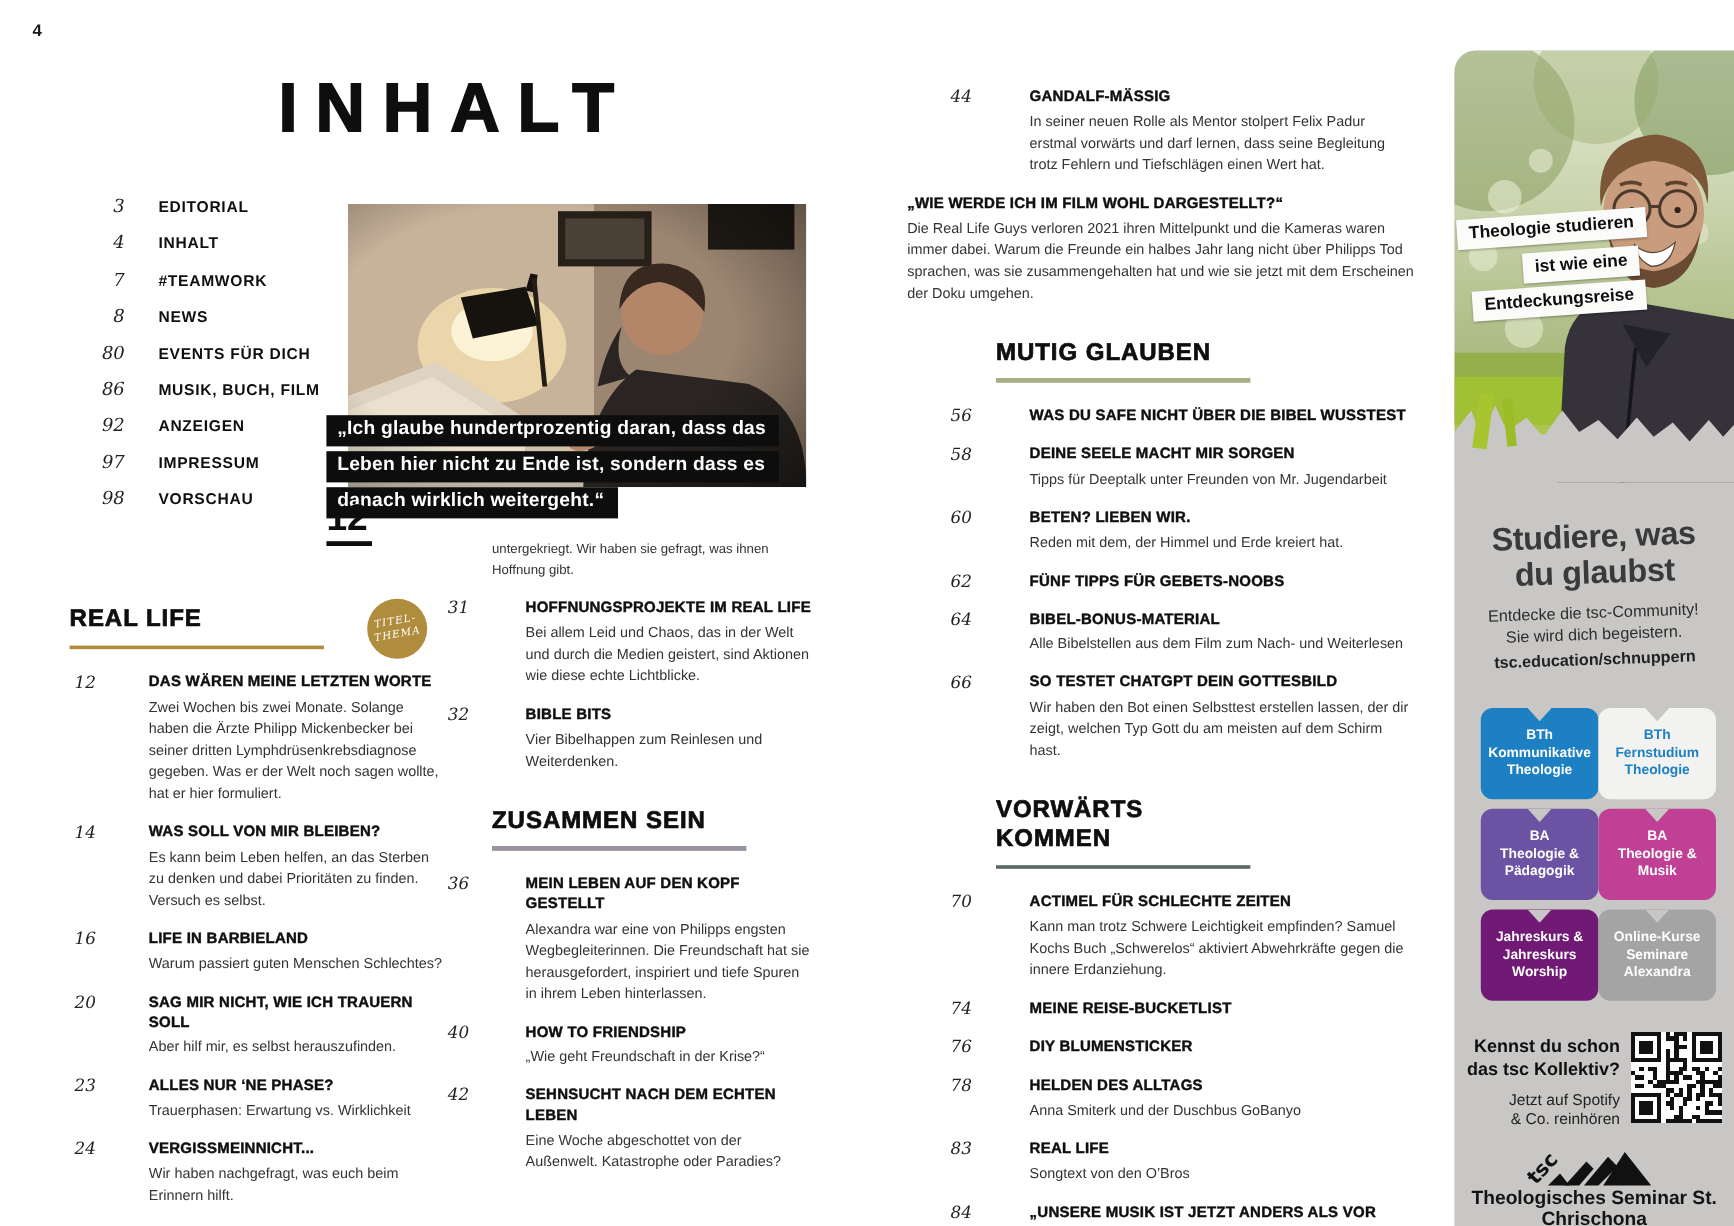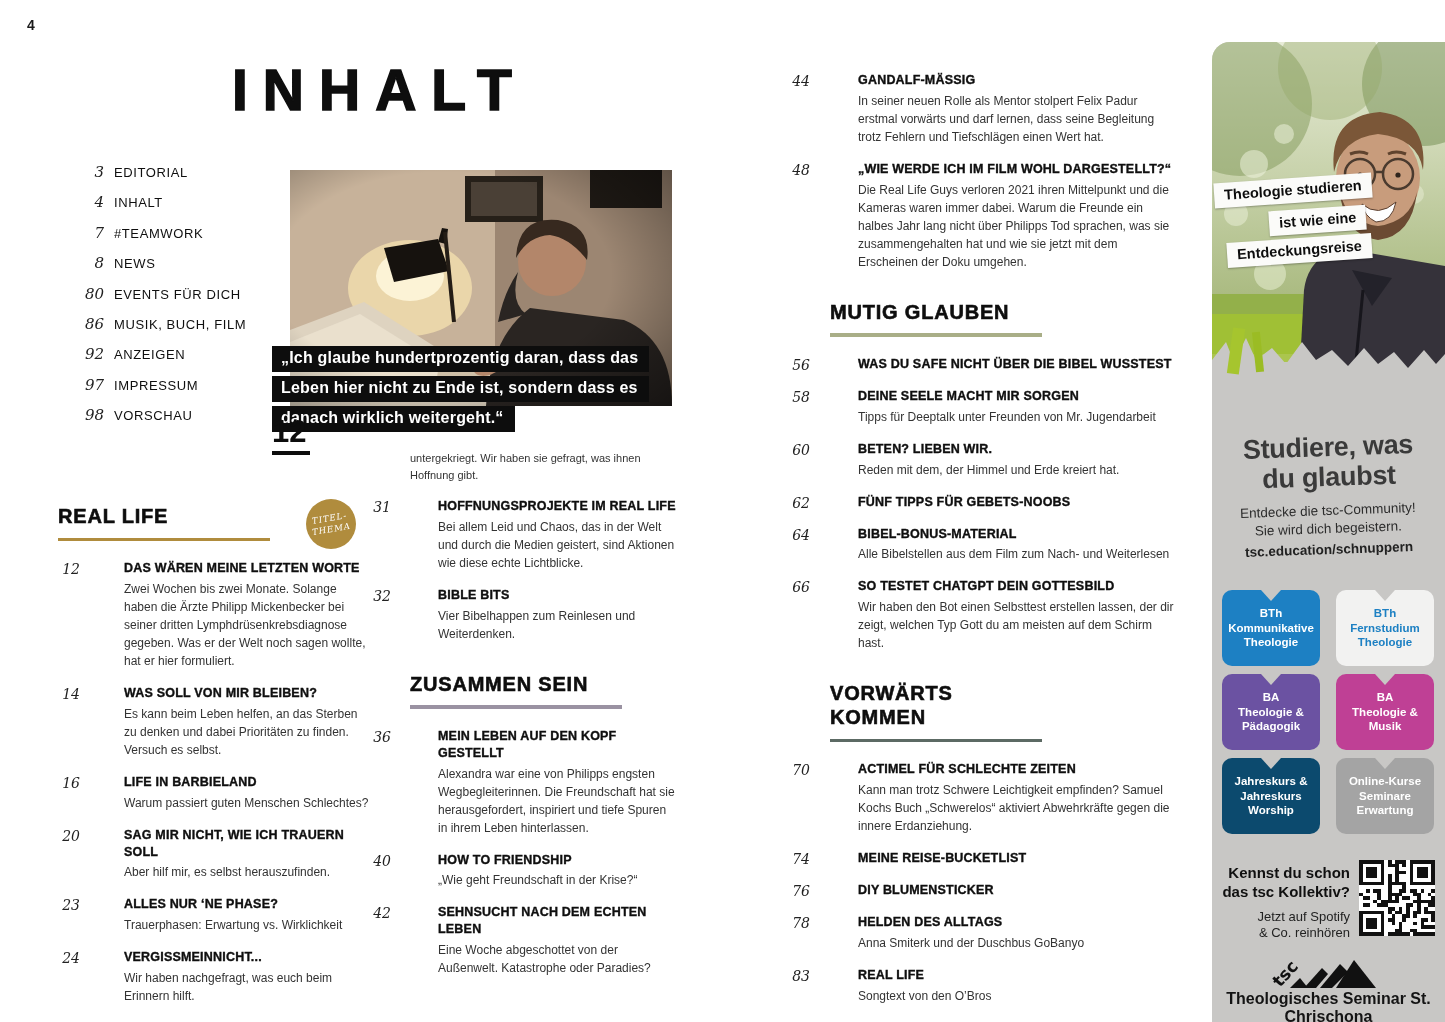--- a/index.html
+++ b/index.html
@@ -9,21 +9,21 @@
 
   
   #page-number{left:27px;top:17px;font-size:14px;font-weight:bold;}
   #page-title{left:232px;top:62px;font-size:57px;font-weight:bold;letter-spacing:15px;
               color:#0e0e0e;-webkit-text-stroke:1.5px #0e0e0e;line-height:1;}
 
   
   #front-toc{left:58px;top:163px;}
   .toc-row{display:flex;align-items:baseline;height:30.4px;}
   .toc-num{width:46px;text-align:right;font-family:"DejaVu Serif",serif;font-style:italic;font-size:15px;color:#222;}
-  .toc-label{margin-left:10px;font-weight:normal;font-size:13px;letter-spacing:.6px;color:#0f0f0f;}
+  .toc-label{margin-left:28px;font-weight:bold;font-size:13px;letter-spacing:.6px;color:#0f0f0f;}
 
   
   #feature-photo{left:290px;top:170px;width:382px;height:236px;overflow:hidden;}
   #feature-photo svg{display:block;}
   #quote{left:272px;top:346px;}
   .quote-line{display:table;background:#0d0d0d;color:#fff;font-weight:bold;font-size:16px;
               letter-spacing:.2px;padding:3px 11px 5px 9px;margin-bottom:4px;white-space:nowrap;}
   #feature-num{left:272px;top:416px;}
   #feature-num .n{font-size:31px;font-weight:bold;color:#0d0d0d;line-height:1;}
   #feature-num .bar{width:38px;height:4px;background:#0d0d0d;margin-top:4px;}
@@ -65,21 +65,21 @@
   .sb-strip{position:absolute;background:#fbfbf9;color:#0d0d0d;font-weight:bold;font-size:14.5px;
             padding:4px 10px 5px;transform:rotate(-4deg);box-shadow:0 1px 2px rgba(0,0,0,.3);white-space:nowrap;}
   .sb-strip:nth-child(1){left:2px;top:136px;}
   .sb-strip:nth-child(2){left:57px;top:166px;}
   .sb-strip:nth-child(3){left:15px;top:196px;}
   .sb-headline{position:absolute;top:390px;left:0;right:0;text-align:center;font-size:27px;font-weight:bold;
             color:#3a3a3a;transform:rotate(-2deg);white-space:pre-line;line-height:1.12;letter-spacing:-.3px;}
   .sb-sub{position:absolute;top:460px;left:0;right:0;text-align:center;font-size:13.5px;color:#2d2d2d;
             transform:rotate(-2deg);line-height:1.35;}
   .sb-link{font-weight:bold;font-size:13.5px;margin-top:3px;color:#222;}
-  #sidebar-badges{position:absolute;left:10px;top:548px;display:grid;grid-template-columns:98px 98px;gap:8px 16px;}
+  #sidebar-badges{position:absolute;left:22px;top:548px;display:grid;grid-template-columns:98px 98px;gap:8px 0;}
   .badge{height:76px;border-radius:10px;position:relative;display:flex;align-items:center;justify-content:center;
          text-align:center;font-weight:bold;font-size:11.5px;line-height:1.3;white-space:pre-line;}
   .badge .notch{position:absolute;top:0;left:50%;transform:translateX(-50%);width:20px;height:11px;
          background:#c8c7c5;clip-path:polygon(0 0,100% 0,50% 100%);}
   #kollektiv{position:absolute;top:822px;left:0;width:138px;text-align:right;}
   .k-bold{font-weight:bold;font-size:15px;line-height:1.25;color:#101010;white-space:pre-line;}
   .k-sub{font-size:13px;line-height:1.3;margin-top:7px;color:#222;white-space:pre-line;}
   #qr{position:absolute;top:818px;left:147px;width:76px;height:76px;}
   #qr svg{display:block;width:76px;height:76px;}
   #tsc-logo{position:absolute;top:894px;left:0;right:0;display:flex;justify-content:center;}
@@ -275,21 +275,20 @@
   </div>
 <div class="content-col" id="col3">
     <div class="entry">
     <span class="num">44</span>
     <div class="body">
       <div class="etitle">GANDALF-MÄSSIG</div>
       <div class="edesc">In seiner neuen Rolle als Mentor stolpert Felix Padur erstmal vorwärts und darf lernen, dass seine Begleitung trotz Fehlern und Tiefschlägen einen Wert hat.</div>
     </div>
   </div>
     <div class="entry">
-    <span class="num">48</span>
     <div class="body">
       <div class="etitle">„WIE WERDE ICH IM FILM WOHL DARGESTELLT?“</div>
       <div class="edesc">Die Real Life Guys verloren 2021 ihren Mittelpunkt und die Kameras waren immer dabei. Warum die Freunde ein halbes Jahr lang nicht über Philipps Tod sprachen, was sie zusammengehalten hat und wie sie jetzt mit dem Erscheinen der Doku umgehen.</div>
     </div>
   </div>
     <div class="block-header">
     <div class="htitle">MUTIG GLAUBEN</div>
     <div class="hline" style="background: rgb(169, 174, 135);"></div>
 
   </div>
@@ -463,31 +462,31 @@
     <span>BA
 Theologie &amp;
 Pädagogik</span>
   </div>
       <div class="badge" style="background: rgb(191, 64, 149); color: rgb(255, 255, 255);">
     <div class="notch"></div>
     <span>BA
 Theologie &amp;
 Musik</span>
   </div>
-      <div class="badge" style="background: #0c4a6e; color: rgb(255, 255, 255);">
+      <div class="badge" style="background: #701a75; color: rgb(255, 255, 255);">
     <div class="notch"></div>
     <span>Jahreskurs &amp;
 Jahreskurs
 Worship</span>
   </div>
       <div class="badge" style="background: rgb(164, 164, 164); color: rgb(255, 255, 255);">
     <div class="notch"></div>
     <span>Online-Kurse
 Seminare
-Erwartung</span>
+Alexandra</span>
   </div>
     </div>
 
   <div id="kollektiv">
     <div class="k-bold">Kennst du schon
 das tsc Kollektiv?</div>
     <div class="k-sub">Jetzt auf Spotify
 &amp; Co. reinhören</div>
   </div>
 

